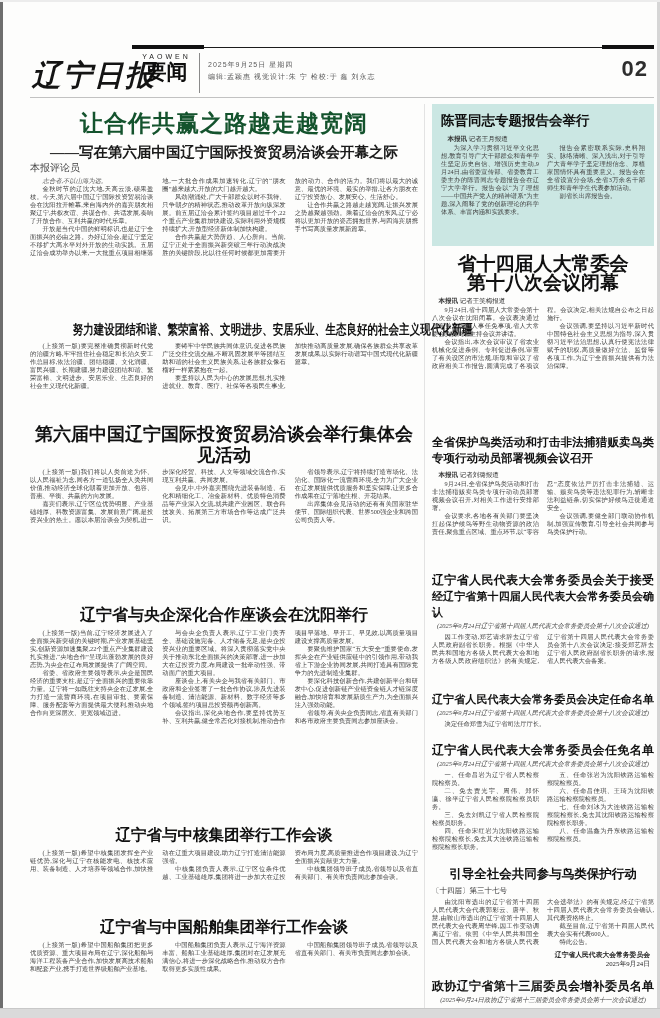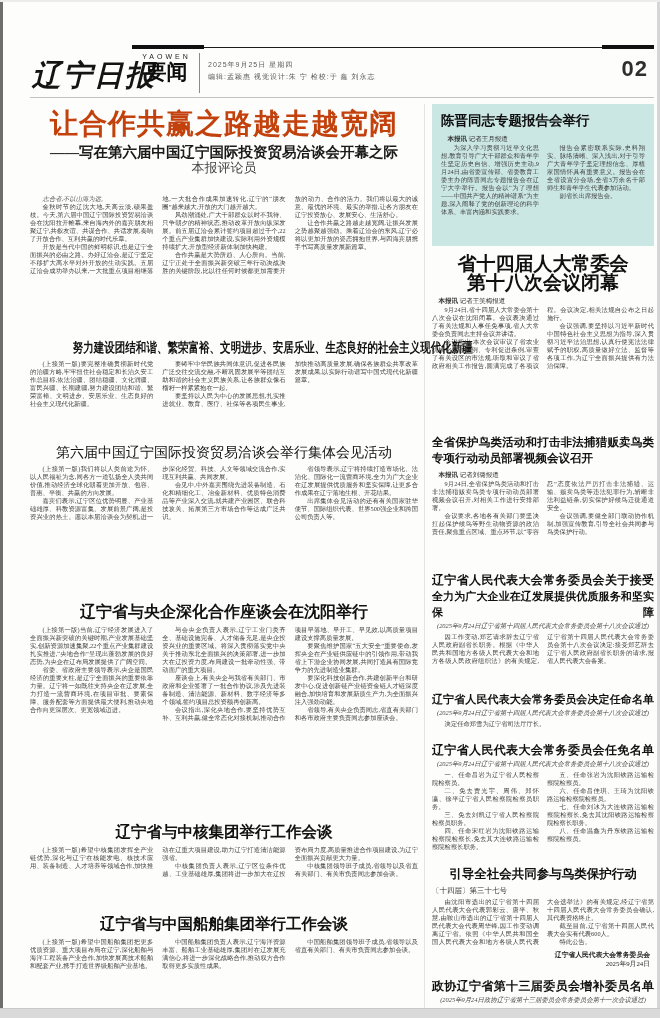--- a/index.html
+++ b/index.html
@@ -39,29 +39,29 @@
   .body p { font-size:6.3px; line-height:8px; text-indent:2em; margin:0; }
   .cols3 { column-count:3; column-gap:9px; }
   .cols2 { column-count:2; column-gap:8px; }
 
   .lead { font-style:italic; color:#555; }
 
   .byline { font-size:6.5px; color:#333; text-indent:1em; line-height:10px; }
   .byline b { font-weight:700; }
 
   
-  .main-title { font-size:28px; font-weight:900; color:#c2410c; text-align:center;
+  .main-title { font-size:23px; font-weight:900; color:#14532d; text-align:center;
                 letter-spacing:1px; line-height:32px; margin-top:4px; font-family:"Liberation Serif", serif; }
   .main-sub { font-size:14.5px; font-weight:700; color:#1a1a1a; text-align:center; line-height:20px; margin-top:2px; }
-  .main-byline { font-size:13px; color:#444; text-align:center; line-height:12px; margin-bottom:21px; }
+  .main-byline { font-size:10px; color:#444; text-align:left; line-height:12px; margin-bottom:3px; }
 
   .band-title { font-weight:900; color:#111; text-align:center; white-space:nowrap;
                 font-size:13.5px; transform:scaleX(.78); transform-origin:50% 50%;
                 line-height:20px; margin:5px 0 2px; }
-  .h-c { font-size:14px; font-weight:400; color:#111; text-align:center; line-height:21px; margin:4px 0 2px; }
+  .h-c { font-size:18px; font-weight:700; color:#111; text-align:center; line-height:21px; margin:4px 0 2px; }
   .h-d { font-size:16px; font-weight:900; color:#111; text-align:center; line-height:23px; margin:13px 0 3px; }
   .h-ef { font-size:15.5px; font-weight:900; color:#111; text-align:center; line-height:22px; margin:5px 0 3px; }
 
   .b-a { height:138px; }
   .b-b { height:78px; }
   .b-c { height:122px; }
   .b-d { height:190px; }
   .b-e { height:62px; }
   .b-f { height:60px; }
 
@@ -233,21 +233,21 @@
             <p>9月24日,全省保护鸟类活动和打击非法捕猎贩卖鸟类专项行动动员部署视频会议召开,对相关工作进行安排部署。</p>
             <p>会议要求,各地各有关部门要坚决扛起保护候鸟等野生动物资源的政治责任,聚焦重点区域、重点环节,以“零容忍”态度依法严厉打击非法捕猎、运输、贩卖鸟类等违法犯罪行为,斩断非法利益链条,切实保护好候鸟迁徙通道安全。</p>
             <p>会议强调,要健全部门联动协作机制,加强宣传教育,引导全社会共同参与鸟类保护行动。</p>
           </div>
       </div>
 
       <div class="gap10"></div>
 
       <div>
         <div class="r-title-just sz12">辽宁省人民代表大会常务委员会关于接受</div>
-        <div class="r-title-just sz11">全力为广大企业在辽发展提供优质服务和坚实保障</div>
+        <div class="r-title-just sz11">经辽宁省第十四届人民代表大会常务委员会确认</div>
         <div class="passed">(2025年9月24日辽宁省第十四届人民代表大会常务委员会第十八次会议通过)</div>
         <div class="body cols2 res-body">
             <p>因工作变动,郑艺请求辞去辽宁省人民政府副省长职务。根据《中华人民共和国地方各级人民代表大会和地方各级人民政府组织法》的有关规定,辽宁省第十四届人民代表大会常务委员会第十八次会议决定:接受郑艺辞去辽宁省人民政府副省长职务的请求,报省人民代表大会备案。</p>
           </div>
       </div>
 
       <div class="gap6"></div>
 
       <div>
         <div class="r-title-just sz11">辽宁省人民代表大会常务委员会决定任命名单</div>

